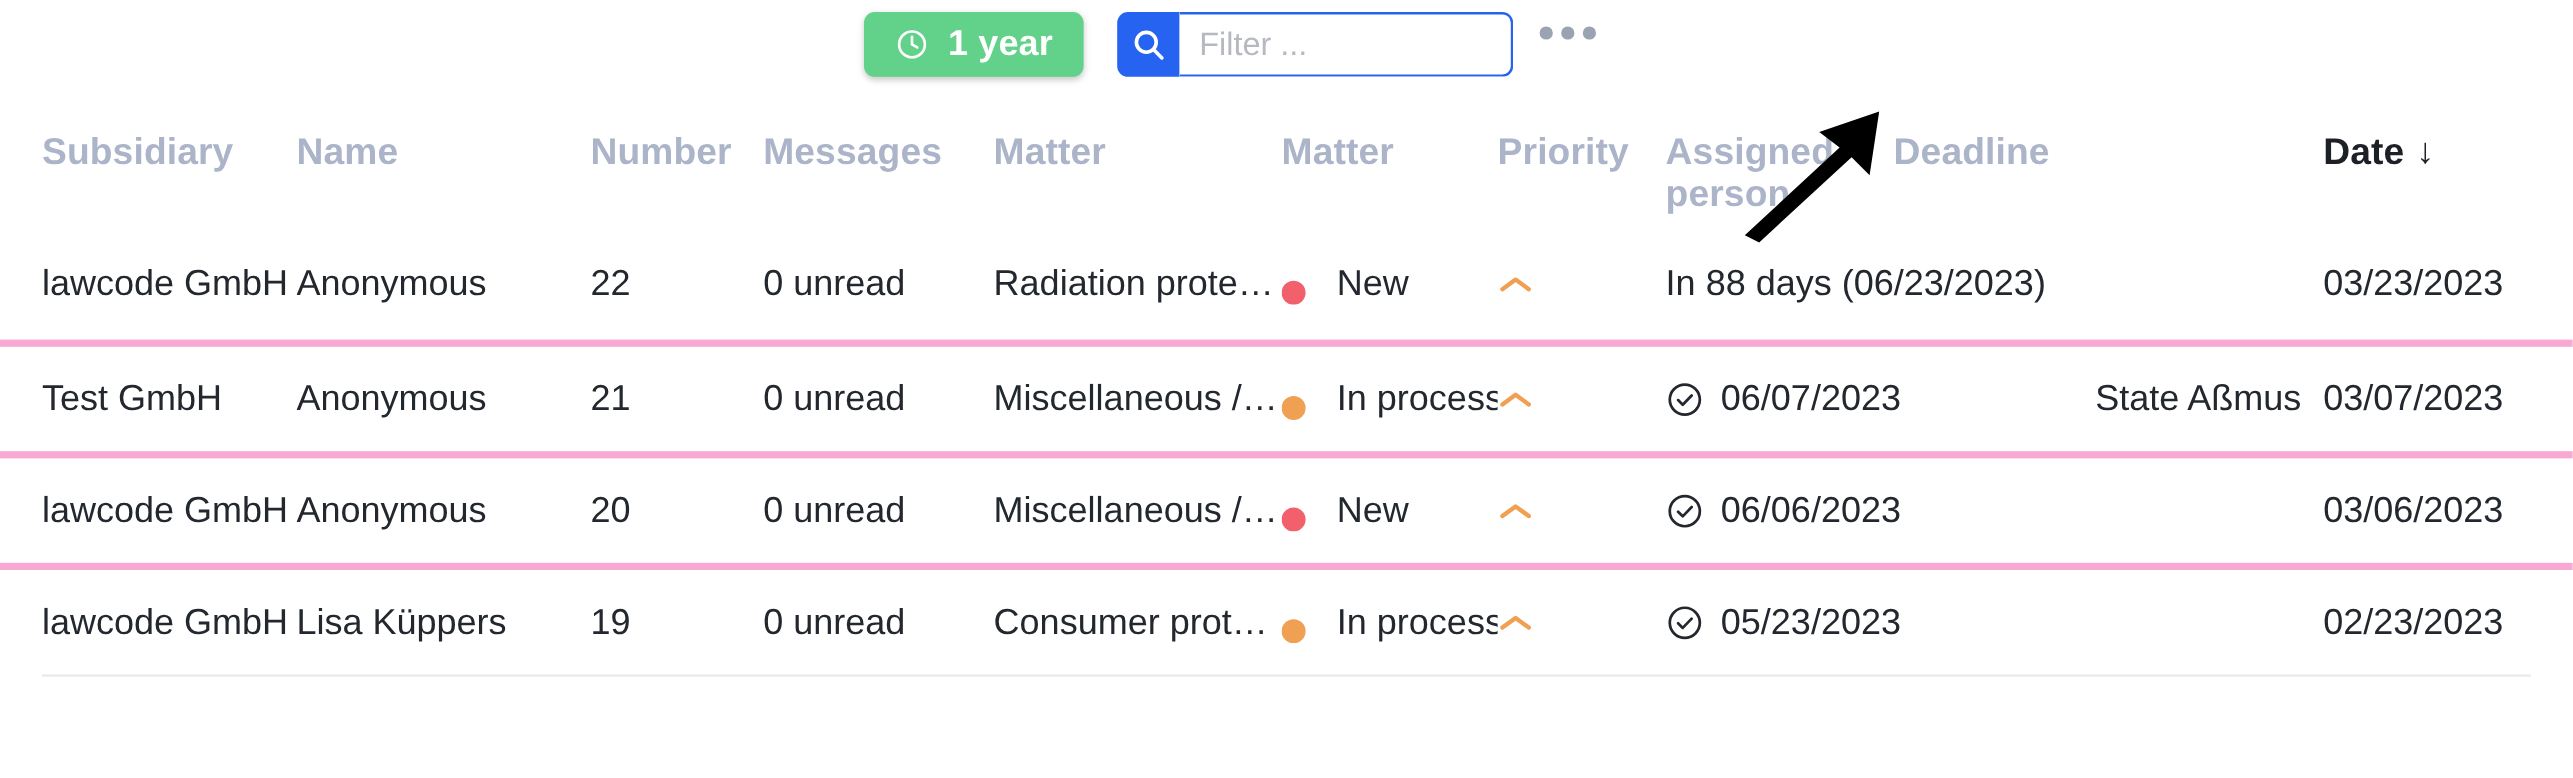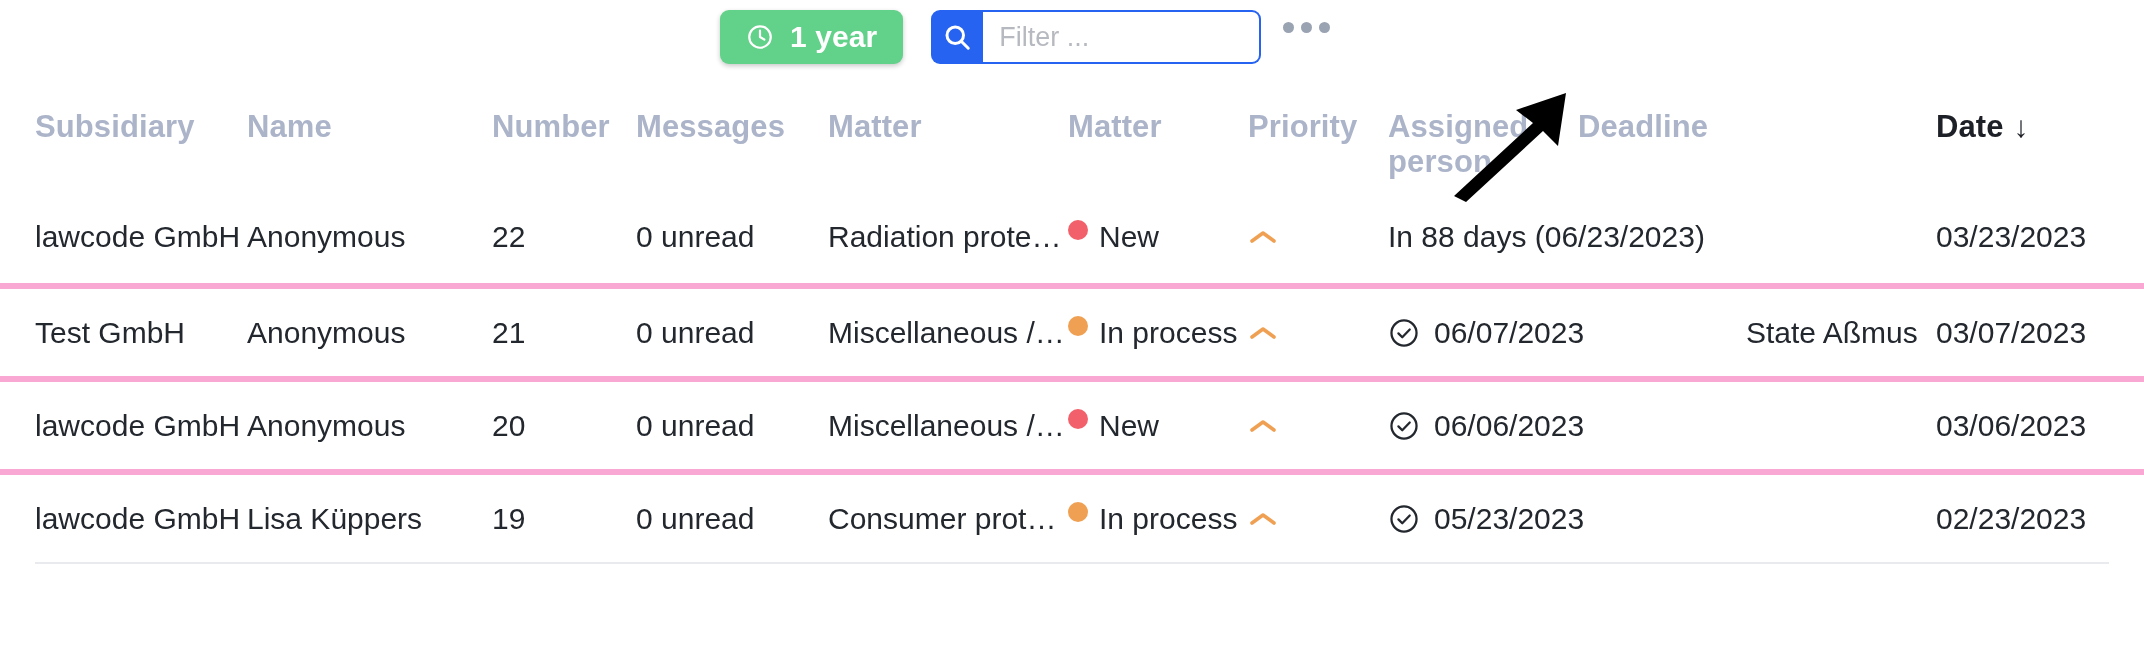--- a/index.html
+++ b/index.html
@@ -198,21 +198,21 @@
 
   .data .c {
     font-size: 30px;
     font-weight: 500;
     color: #23272e;
     letter-spacing: 0;
     white-space: nowrap;
     overflow: hidden;
   }
 
-  .state-cell { display: flex; align-items: flex-start; gap: 11px; }
+  .state-cell { display: flex; align-items: flex-end; gap: 26px; }
   .dot { width: 20px; height: 20px; border-radius: 50%; flex: 0 0 20px; display:block; }
 
   .prio-ico { width: 30px; height: 20px; display: block; }
 
   .deadline-cell { display: flex; align-items: center; gap: 14px; }
   .check-ico { width: 32px; height: 32px; flex: 0 0 32px; display: block; }
 </style>
 </head>
 <body>
 

